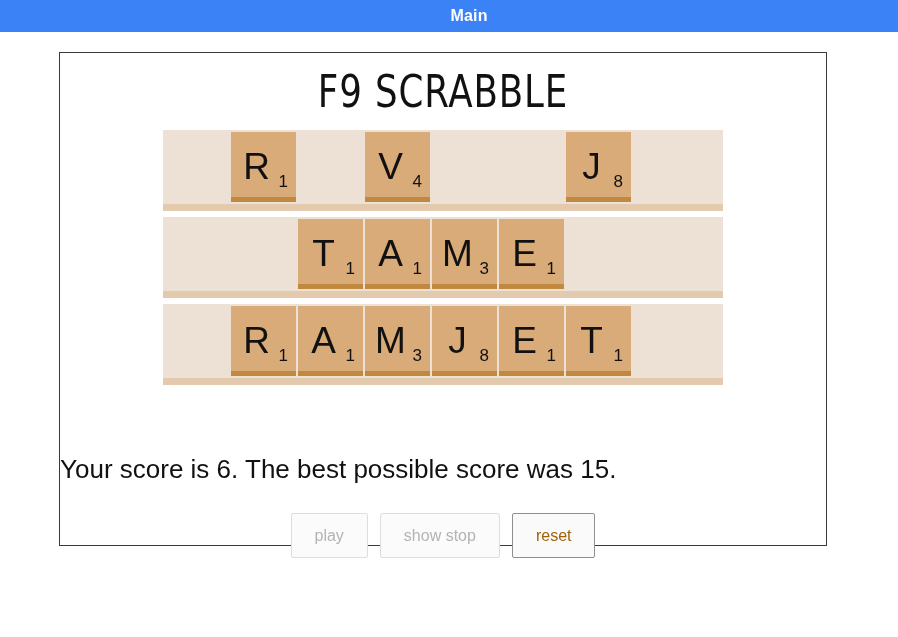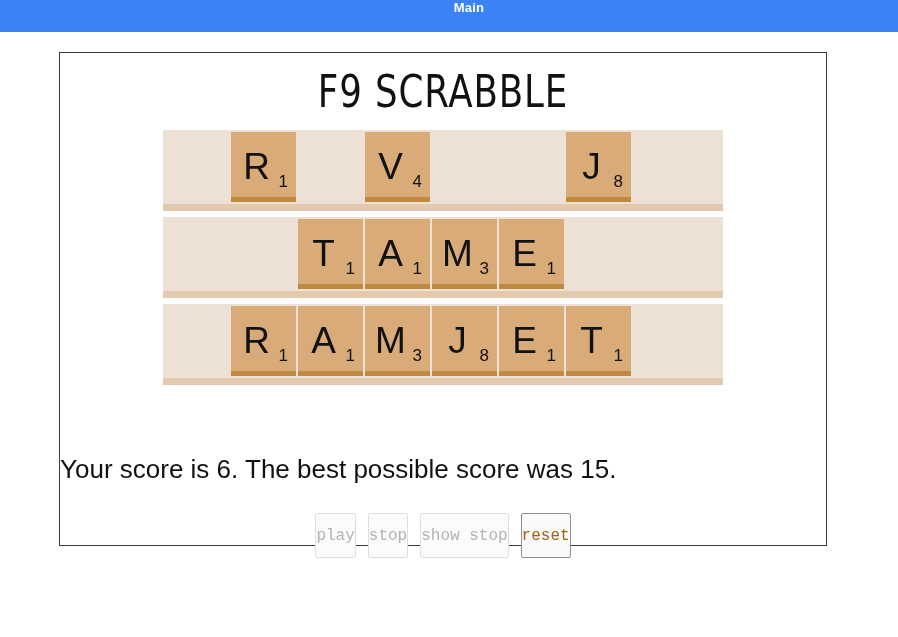--- a/index.html
+++ b/index.html
@@ -13,23 +13,23 @@
     font-family: "Liberation Sans", sans-serif;
     overflow: hidden;
   }
 
   
   .titlebar {
     height: 32px;
     background: #3b82f6;
     color: #ffffff;
     display: flex;
-    align-items: flex-start;
+    align-items: center;
     justify-content: center;
-    font-size: 13px;
+    font-size: 16px;
     font-weight: bold;
     letter-spacing: 0.2px;
     padding-left: 40px;
   }
 
   
   .page-wrap {
     padding: 20px 59px 0 59px;
     box-sizing: border-box;
   }
@@ -137,23 +137,23 @@
   }
 
   
   .buttons {
     display: flex;
     justify-content: center;
     gap: 12px;
     margin-top: 28px;
   }
   .btn {
-    font-family: Liberation Mono, monospace;
+    font-family: Liberation Sans, sans-serif;
     font-size: 16px;
-    padding: 9px 0;
+    padding: 9px 23px;
     background: #fbfbfb;
     border: 1px solid #dedede;
     color: #b3b3b3;
     border-radius: 2px;
     box-sizing: border-box;
     min-height: 45px;
   }
   .btn.enabled {
     border: 1px solid #8f8f8f;
     color: #a16207;
@@ -274,19 +274,18 @@
             </div>
             <div class="slot"></div>
           </div>
         </div>
       </div>
 
     <div class="score-line">Your score is 6. The best possible score was 15.</div>
 
     <div class="buttons">
         <button class="btn" disabled="">play</button>
-        <button class="btn" disabled="">stop</button>
         <button class="btn" disabled="">show stop</button>
         <button class="btn enabled">reset</button>
       </div>
 
   </div>
 </div>
 
 </body></html>

